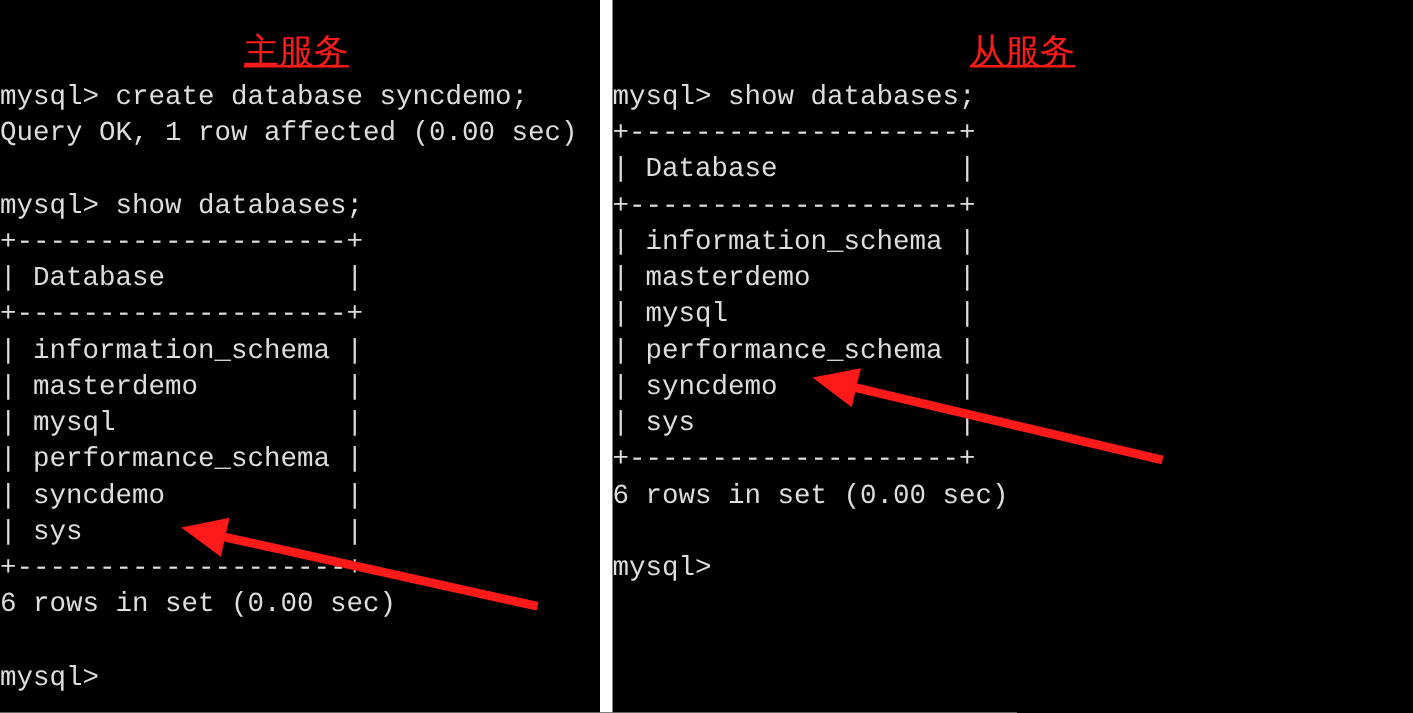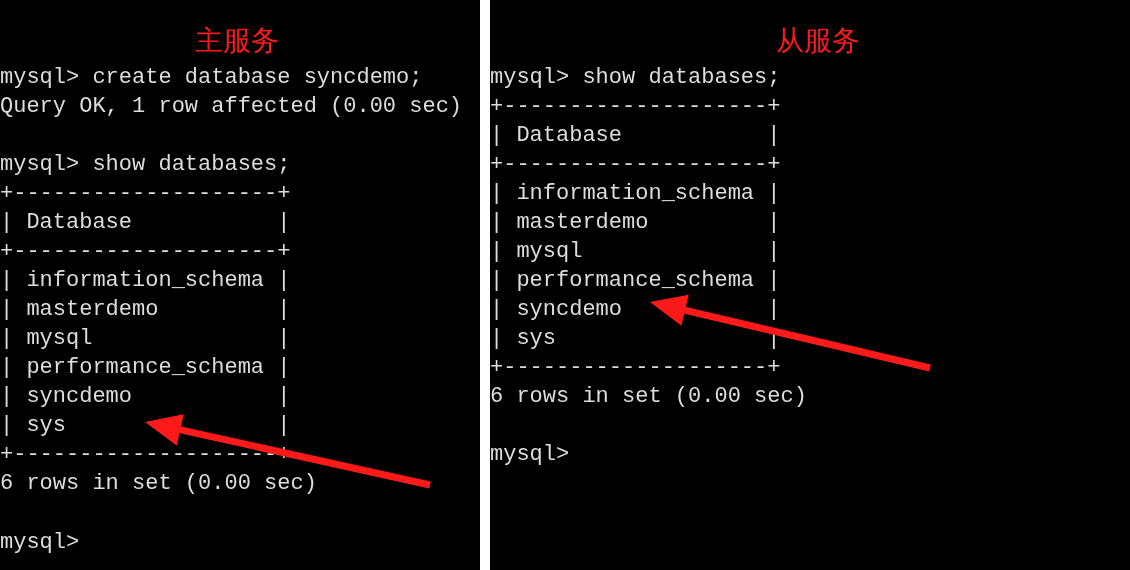--- a/index.html
+++ b/index.html
@@ -55,20 +55,21 @@
       background: #222;
       display: inline-block;
     }
     .label {
       position: absolute;
       color: #ff1a1a;
       font-family: "Microsoft YaHei", "SimSun", sans-serif;
       font-size: 28px;
       font-weight: 500;
       z-index: 10;
+      text-decoration: underline;
     }
     .label-left { left: 195px; top: 22px; }
     .label-right { left: 776px; top: 22px; text-align: center; }
     .term-line { display: block; }
     .arrow {
       position: absolute;
       z-index: 9;
       pointer-events: none;
     }
   </style>

